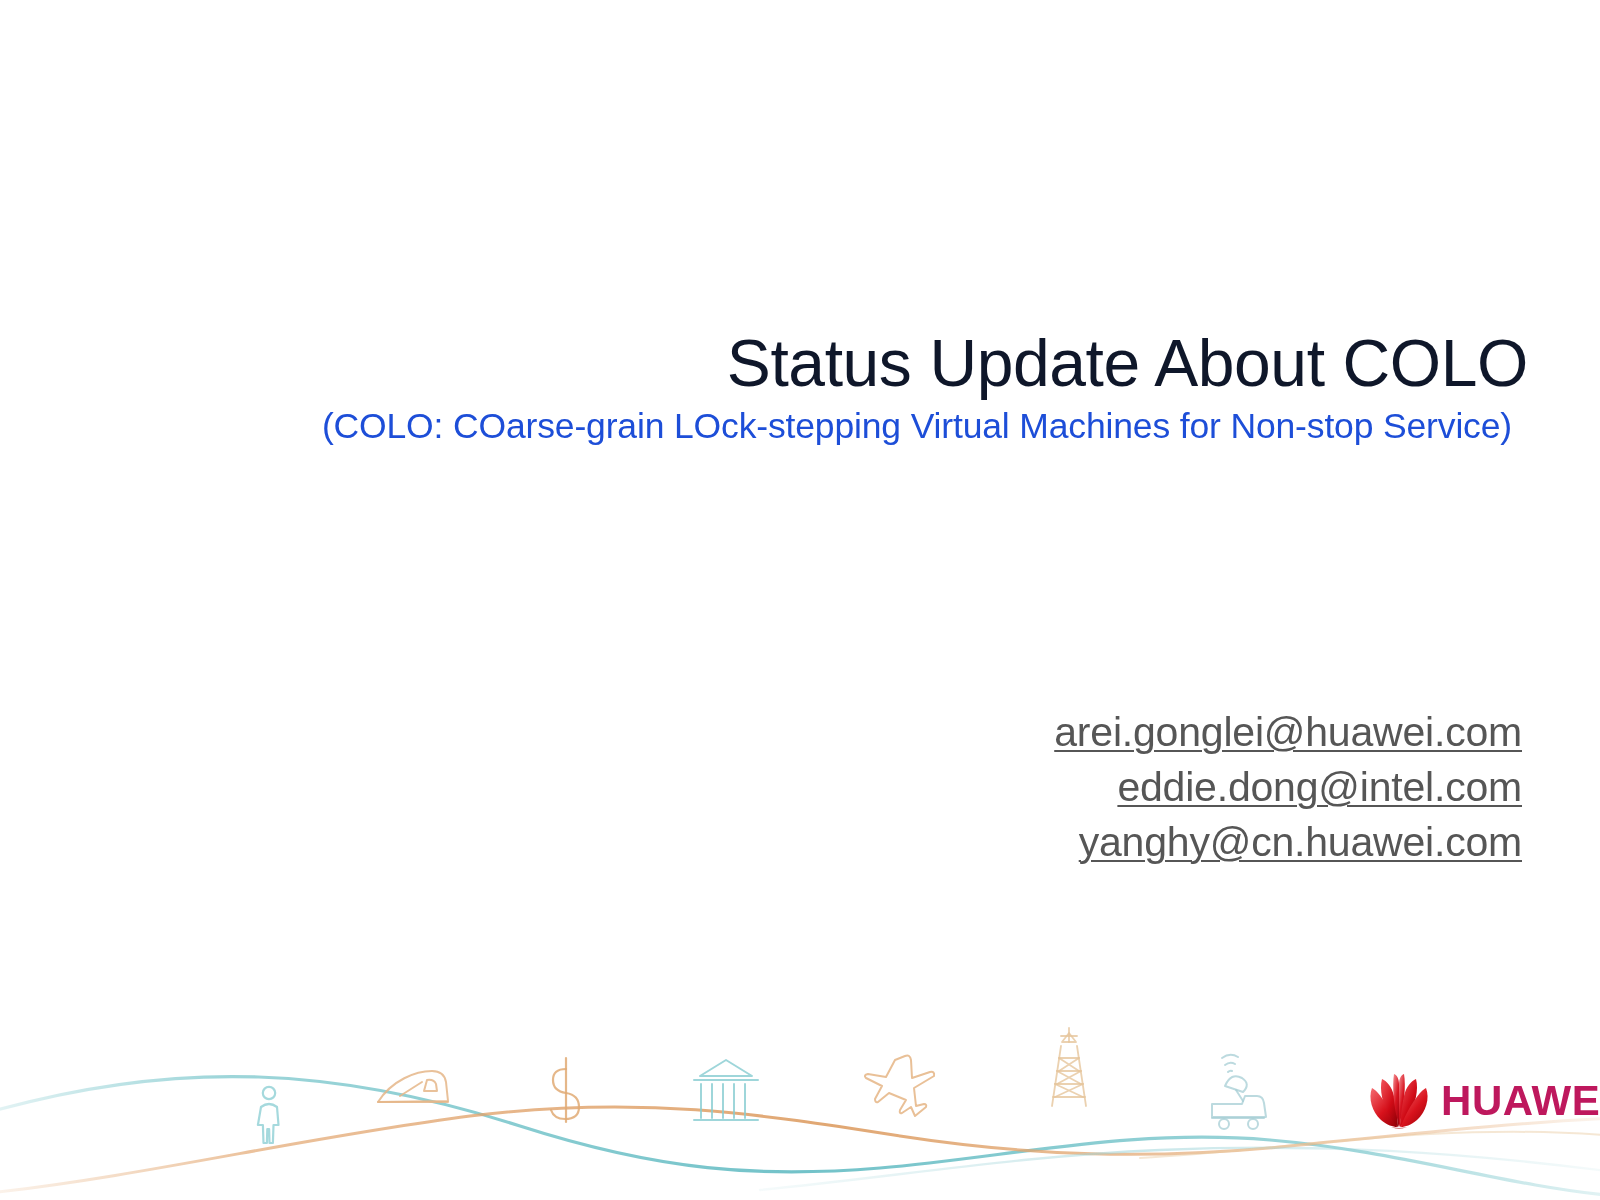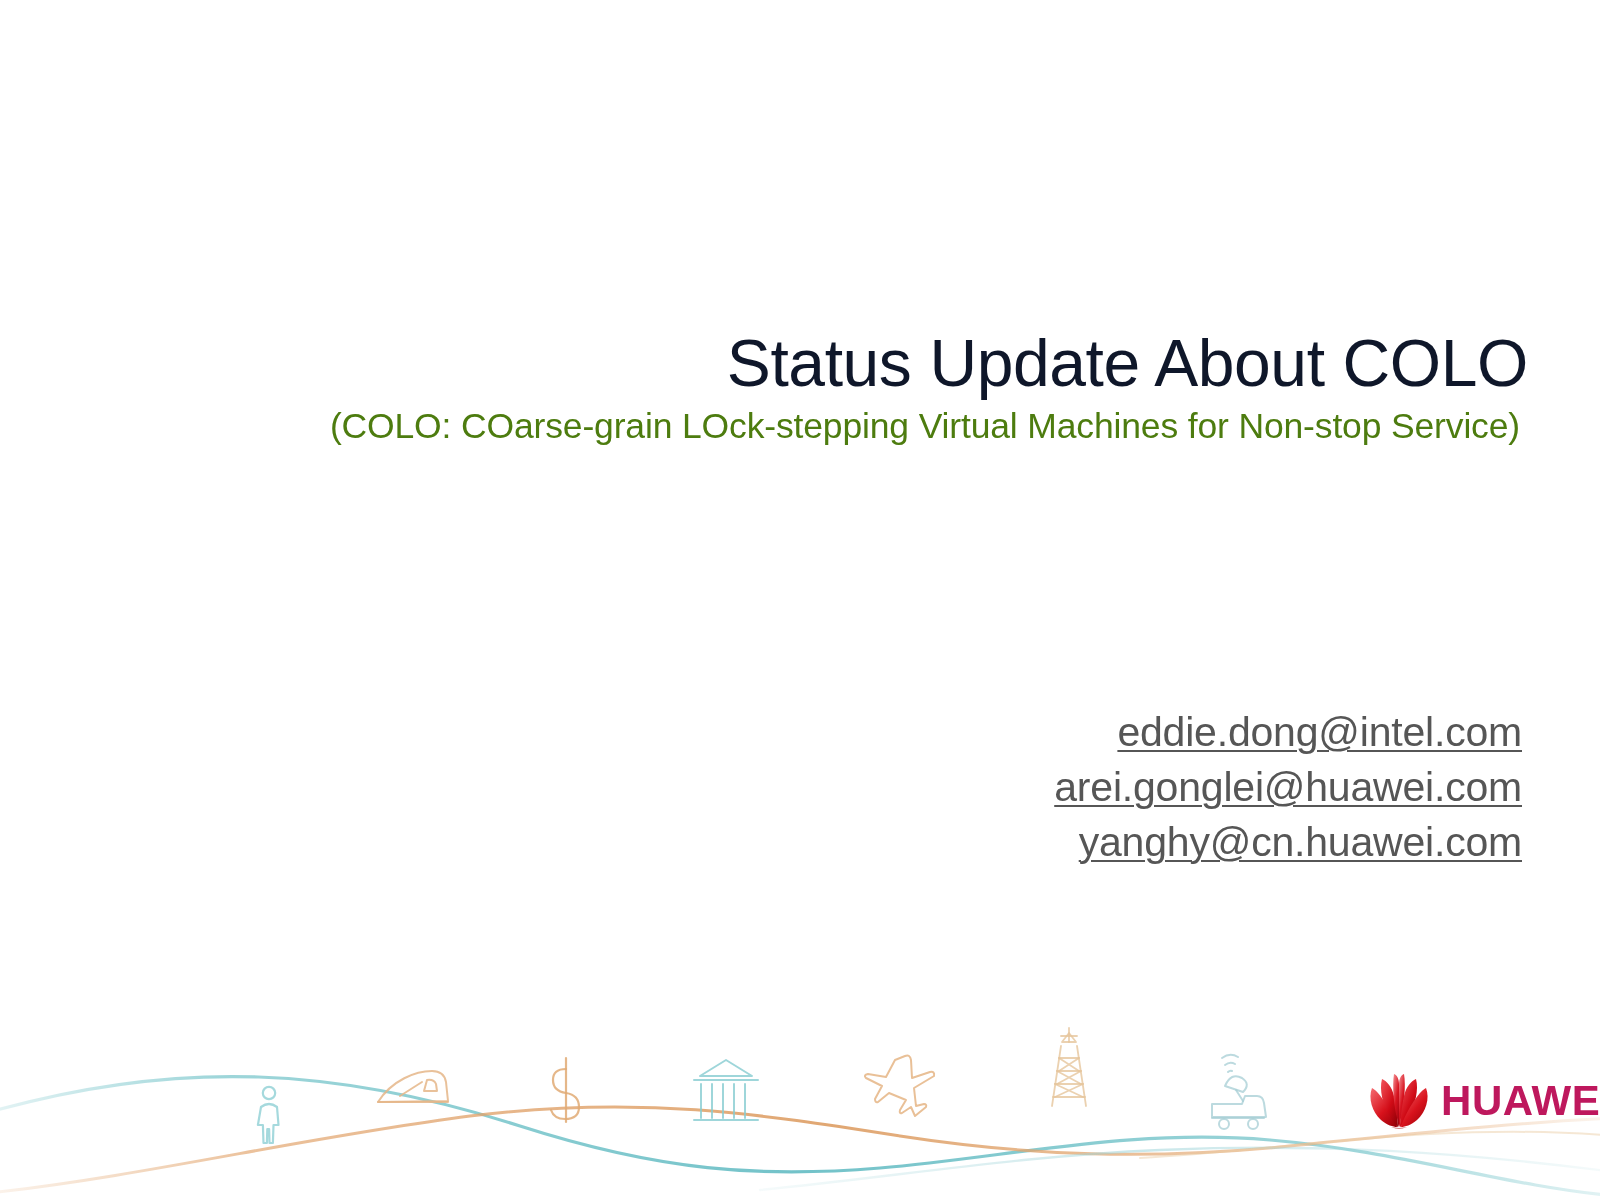--- a/index.html
+++ b/index.html
@@ -40,23 +40,23 @@
     letter-spacing: -0.4px;
     margin: 0;
     padding: 0 8px 0 0;
     white-space: nowrap;
   }
   #slide-subtitle {
     font-family: "Liberation Sans", sans-serif;
     font-size: 35.5px;
     font-weight: 400;
     line-height: 1.12;
-    color: #4d7c0f;
+    color: #1d4ed8;
     letter-spacing: -0.15px;
-    margin: 10px 8px 0 0;
+    margin: 10px 16px 0 0;
     padding: 0 8px 0 0;
     white-space: nowrap;
   }
 
   
   #contacts {
     position: absolute;
     left: 0;
     top: 705px;
     width: 1522px;
@@ -122,22 +122,22 @@
 <body>
 
 <div id="slide">
 
   <div id="title-block">
     <h1 id="slide-title">Status Update About COLO</h1>
     <div id="slide-subtitle">(COLO: COarse-grain LOck-stepping Virtual Machines for Non-stop Service)</div>
   </div>
 
   <div id="contacts">
+    <span class="contact-line">arei.gonglei@huawei.com</span>
     <span class="contact-line">eddie.dong@intel.com</span>
-    <span class="contact-line">arei.gonglei@huawei.com</span>
     <span class="contact-line">yanghy@cn.huawei.com</span>
   </div>
 
   <div id="bottom-band">
     <svg viewBox="0 0 1600 200" xmlns="http://www.w3.org/2000/svg" aria-hidden="true">
       <defs>
         <linearGradient id="tealGrad" x1="0" y1="0" x2="1" y2="0">
           <stop offset="0" stop-color="#7ec8cd" stop-opacity="0.20"></stop>
           <stop offset="0.14" stop-color="#7ec8cd" stop-opacity="0.75"></stop>
           <stop offset="0.50" stop-color="#6bbfc6" stop-opacity="0.95"></stop>

